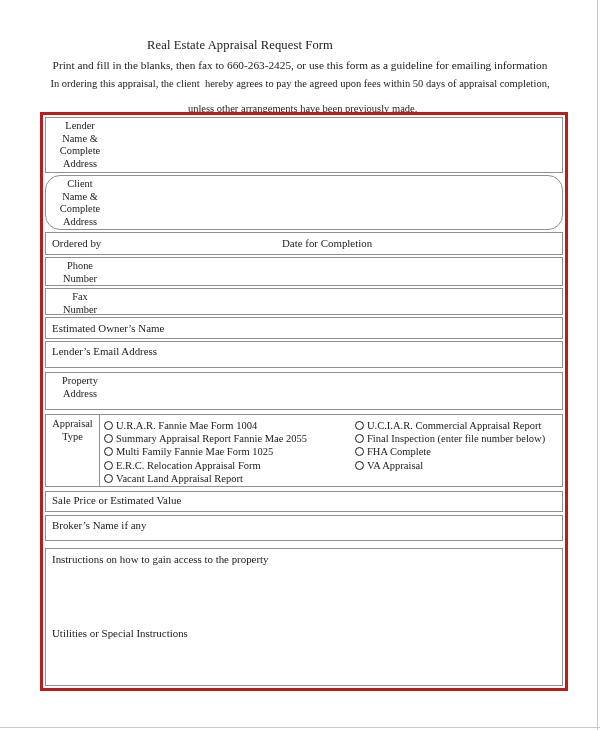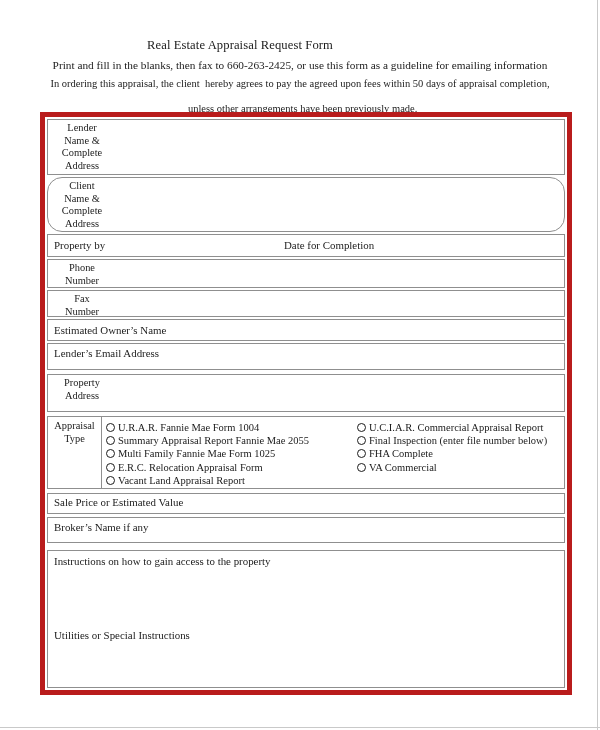--- a/index.html
+++ b/index.html
@@ -11,21 +11,21 @@
   .page{position:relative;width:600px;height:730px;background:#fff;}
   .edge-right{position:absolute;left:597px;top:0;width:1px;height:730px;background:#c9c9c9;}
   .edge-bottom{position:absolute;left:0;top:727px;width:600px;height:1px;background:#c9c9c9;}
 
   
   .hdr-title{position:absolute;left:0;top:38px;width:480px;text-align:center;font-size:12.6px;letter-spacing:.1px;}
   .hdr-fax{position:absolute;left:0;top:59px;width:600px;text-align:center;font-size:11.3px;}
   .hdr-note{position:absolute;left:0;top:78px;width:600px;text-align:center;font-size:10.5px;line-height:12.6px;white-space:pre-wrap;}
 
   
-  .tbl{position:absolute;left:40px;top:112px;width:518px;border:5px solid #b91c1c;padding:2px;background:#fff;box-sizing:content-box;}
+  .tbl{position:absolute;left:40px;top:112px;width:518px;border:3px solid #b91c1c;padding:2px;background:#fff;box-sizing:content-box;}
   .row{position:relative;border:1px solid #8f8f8f;margin-bottom:2px;box-sizing:border-box;background:#fff;}
   .row:last-child{margin-bottom:0;text-align:right;}
   .r1{height:56px;} .r2{height:55px;border-radius:15px;} .r3{height:23px;} .r4{height:29px;} .r5{height:27px;}
   .r6{height:22px;} .r7{height:27px;margin-bottom:4px;} .r8{height:38px;margin-bottom:4px;}
   .r9{height:73px;margin-bottom:4px;} .r10{height:21px;margin-bottom:3px;}
   .r11{height:26px;margin-bottom:7px;} .r12{height:138px;}
 
   .nlabel{display:inline-block;width:60px;margin:2px 0 0 4px;text-align:center;
           font-size:10.4px;line-height:12.7px;white-space:pre-line;vertical-align:top;}
   .slabel{display:block;padding:3px 0 0 6px;font-size:10.9px;}
@@ -71,21 +71,21 @@
 
     <div class="row r2">
       <span class="nlabel">Client
 Name &amp;
 Complete
 Address</span>
       <div class="fill"></div>
     </div>
 
     <div class="row r3">
-      <span class="slabel">Property by</span>
+      <span class="slabel">Ordered by</span>
       <span class="date-label">Date for Completion</span>
       <div class="fill" style="left:70px;right:290px;"></div>
       <div class="fill" style="left:340px;"></div>
     </div>
 
     <div class="row r4">
       <span class="nlabel">Phone
 Number</span>
       <div class="fill"></div>
     </div>
@@ -145,21 +145,21 @@
         <div class="opt">
           <span class="radio"></span>
           <span>Final Inspection (enter file number below)</span>
         </div>
         <div class="opt">
           <span class="radio"></span>
           <span>FHA Complete</span>
         </div>
         <div class="opt">
           <span class="radio"></span>
-          <span>VA Commercial</span>
+          <span>VA Appraisal</span>
         </div>
       </div>
     </div>
 
     <div class="row r10">
       <span class="slabel">Sale Price or Estimated Value</span>
       <div class="fill" style="left:175px;"></div>
     </div>
 
     <div class="row r11">

